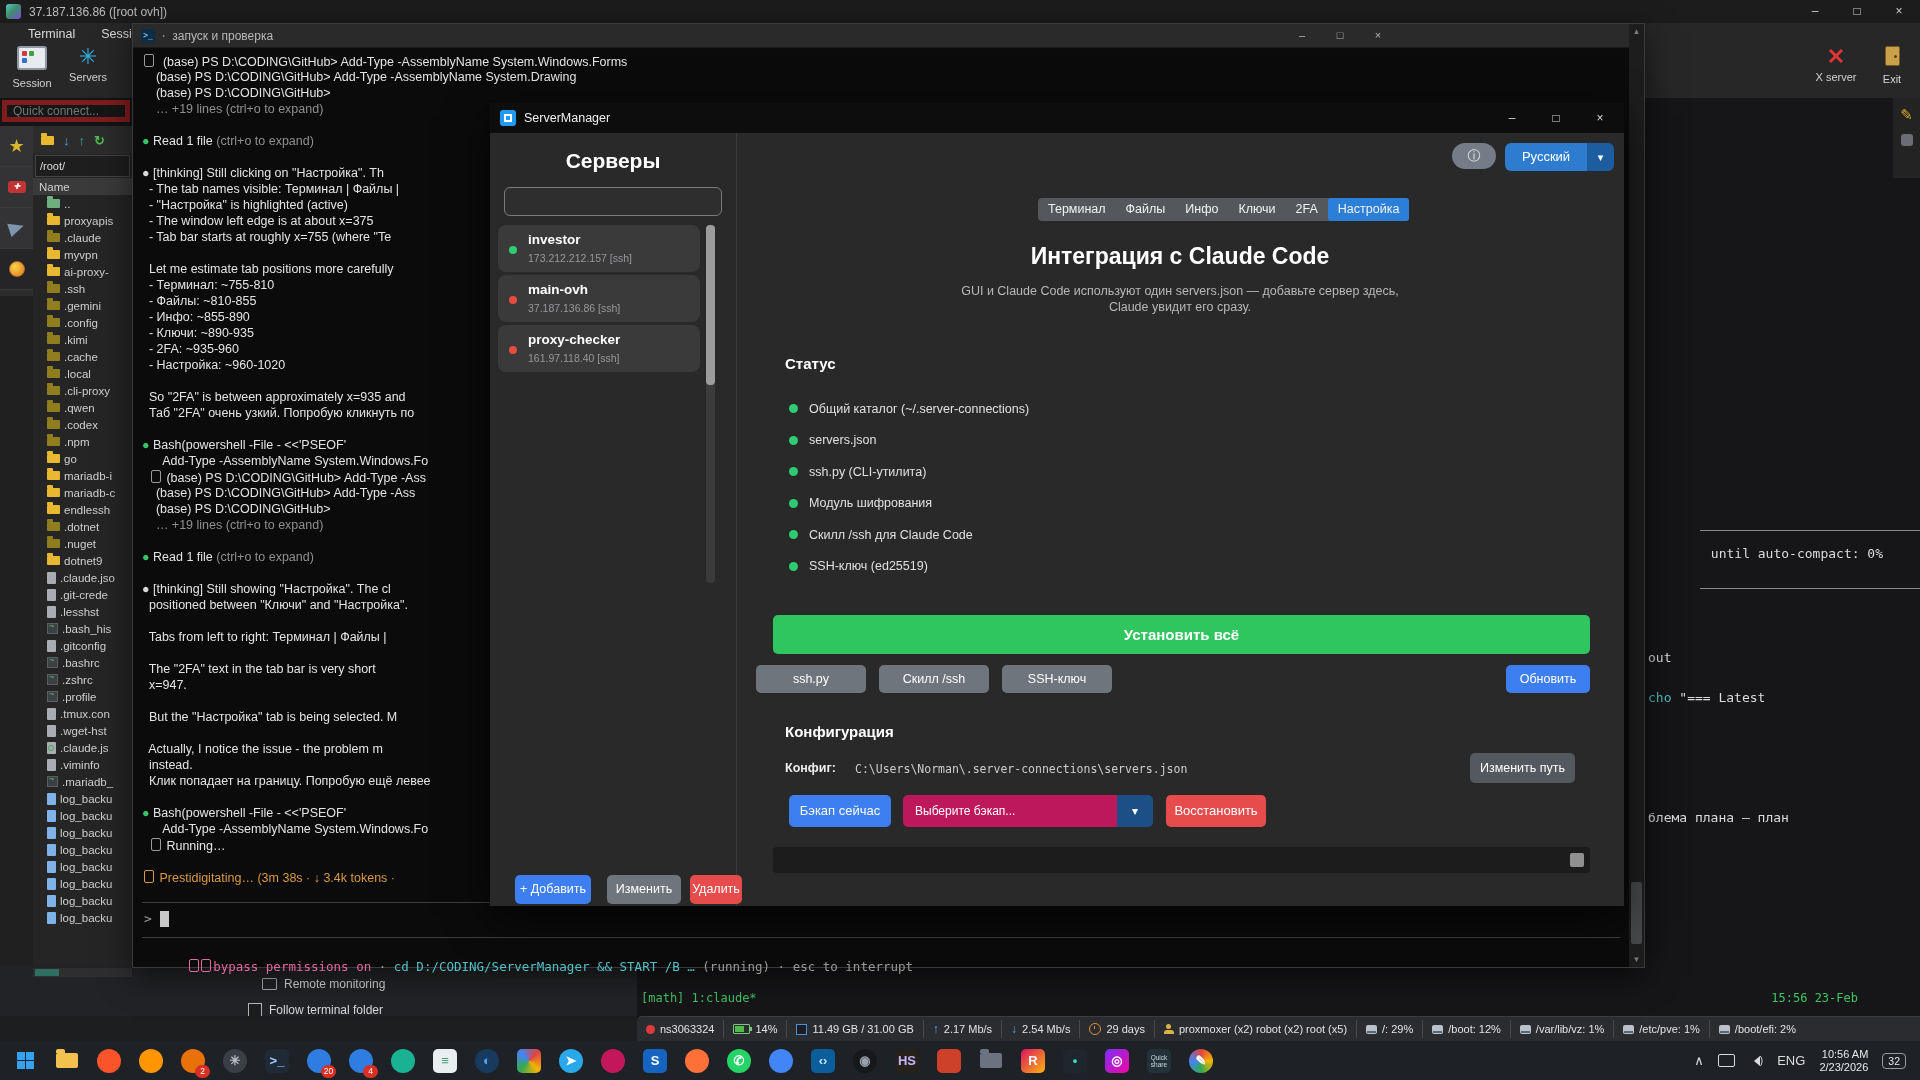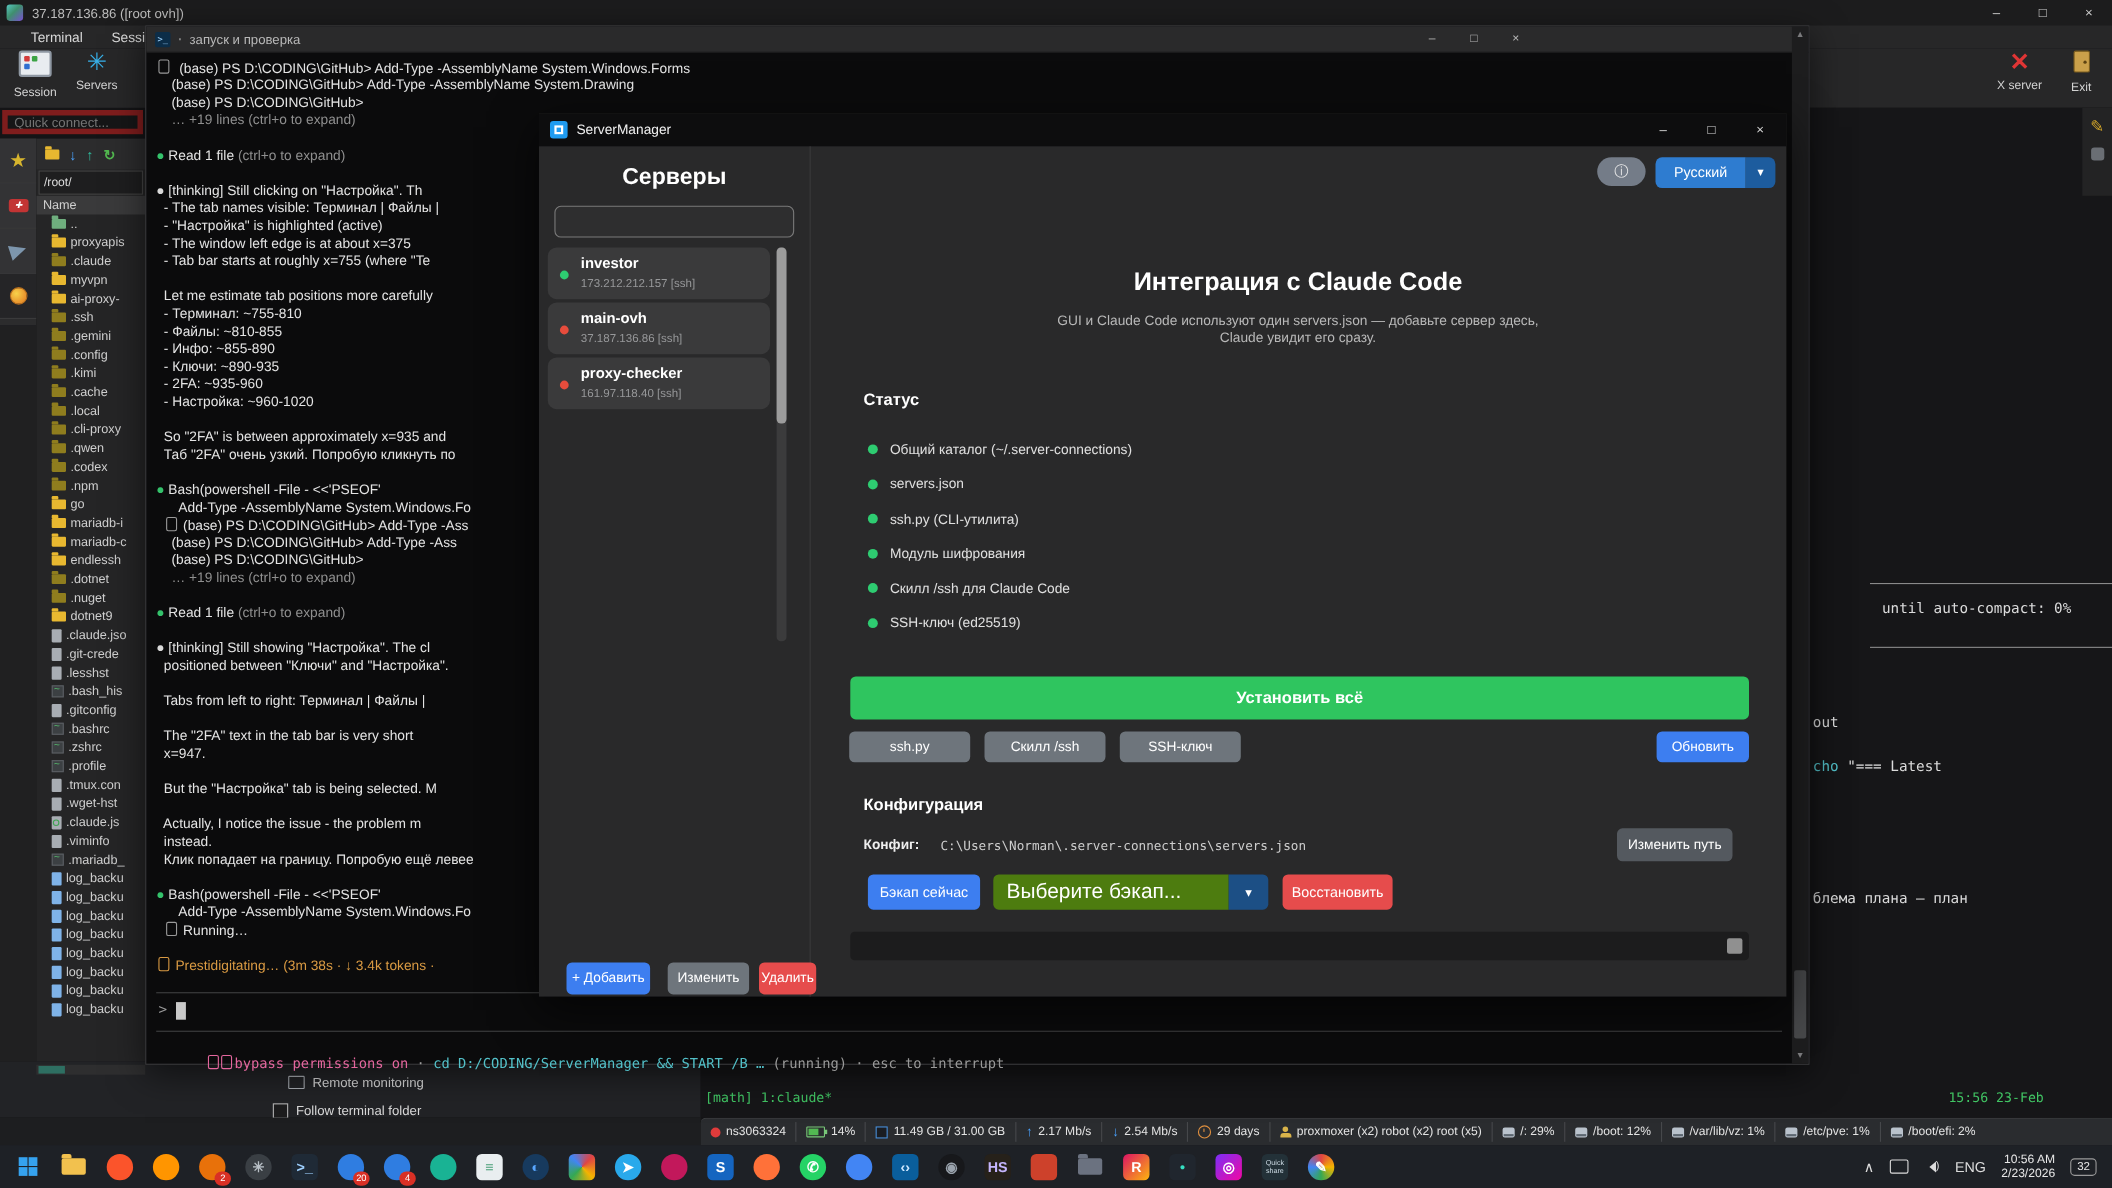--- a/index.html
+++ b/index.html
@@ -186,29 +186,29 @@
   .sm-tab{padding:0 10px;line-height:23px;font-size:12.5px;color:#f2f2f2;border-radius:3px;}
   .sm-tab.active{background:#2b7fd6;}
   #sm-h1{position:absolute;left:270px;top:140px;width:840px;text-align:center;font-size:23px;font-weight:bold;color:#fff;}
   #sm-sub{position:absolute;left:270px;top:180px;width:840px;text-align:center;font-size:12.5px;color:#b8b8b8;line-height:16px;}
   #sm-status-h{position:absolute;left:295px;top:252px;font-size:15px;font-weight:bold;color:#fff;}
   #sm-status{position:absolute;left:299px;top:290px;}
   .st-row{height:31.5px;display:flex;align-items:center;gap:11px;}
   .st-dot{width:9px;height:9px;border-radius:50%;background:#2ecc71;}
   .st-txt{font-size:12.5px;color:#e0e0e0;}
   #sm-install{position:absolute;left:283px;top:512px;width:817px;height:39px;background:#2fc55f;border-radius:5px;color:#fff;font-size:15px;font-weight:bold;text-align:center;line-height:39px;}
-  #sm-small-btns{position:absolute;left:282px;top:562px;display:flex;gap:13px;}
+  #sm-small-btns{position:absolute;left:266px;top:562px;display:flex;gap:13px;}
   #sm-small-btns .btn{width:110px;height:28px;line-height:28px;}
   #sm-refresh{position:absolute;left:1016px;top:562px;width:84px;height:28px;line-height:28px;}
   #sm-config-h{position:absolute;left:295px;top:620px;font-size:15px;font-weight:bold;color:#fff;}
   #sm-config-lbl{position:absolute;left:295px;top:658px;font-size:12.5px;font-weight:bold;color:#eee;}
   #sm-config-path{position:absolute;left:365px;top:659px;font-family:"DejaVu Sans Mono",monospace;font-size:11.5px;color:#cdcdcd;}
   #sm-change-path{position:absolute;left:980px;top:650px;width:105px;height:30px;line-height:30px;}
   #sm-backup{position:absolute;left:299px;top:692px;width:102px;height:32px;line-height:32px;font-size:13px;}
-  #sm-select{position:absolute;left:413px;top:692px;width:214px;height:32px;background:#4d7c0f;border-radius:5px 0 0 5px;color:#fff;font-size:19px;line-height:32px;padding-left:12px;box-sizing:border-box;}
+  #sm-select{position:absolute;left:413px;top:692px;width:214px;height:32px;background:#be185d;border-radius:5px 0 0 5px;color:#fff;font-size:12px;line-height:32px;padding-left:12px;box-sizing:border-box;}
   #sm-select-chev{position:absolute;left:627px;top:692px;width:36px;height:32px;background:#1c4f85;border-radius:0 5px 5px 0;color:#fff;text-align:center;line-height:32px;font-size:12px;}
   #sm-restore{position:absolute;left:676px;top:692px;width:100px;height:32px;line-height:32px;font-size:13px;}
   #sm-log{position:absolute;left:283px;top:744px;width:817px;height:26px;background:#1c1c1d;border-radius:4px;}
   #sm-log i{position:absolute;right:6px;top:6px;width:14px;height:14px;background:#909090;border-radius:2px;}
 </style>
 </head>
 <body>
 
 <div id="screen">
 
@@ -797,20 +797,28 @@
           <div class="btn blue" style="left: 14px; width: 76px; top: 0px;">+ Добавить</div>
           <div class="btn gray" style="left: 106px; width: 74px; top: 0px;">Изменить</div>
           <div class="btn red" style="left: 189px; width: 52px; top: 0px;">Удалить</div>
         </div>
     </div>
 
     <div id="sm-info-pill">ⓘ</div>
     <div id="sm-lang">Русский</div>
     <div id="sm-lang-chev">▾</div>
 
+    <div id="sm-tabs">
+        <div class="sm-tab">Терминал</div>
+        <div class="sm-tab">Файлы</div>
+        <div class="sm-tab">Инфо</div>
+        <div class="sm-tab">Ключи</div>
+        <div class="sm-tab">2FA</div>
+        <div class="sm-tab active">Настройка</div>
+      </div>
     <div id="sm-h1">Интеграция с Claude Code</div>
     <div id="sm-sub">
         <div>GUI и Claude Code используют один servers.json — добавьте сервер здесь,</div>
         <div>Claude увидит его сразу.</div>
       </div>
 
     <div id="sm-status-h">Статус</div>
     <div id="sm-status">
         <div class="st-row">
           <span class="st-dot"></span>

